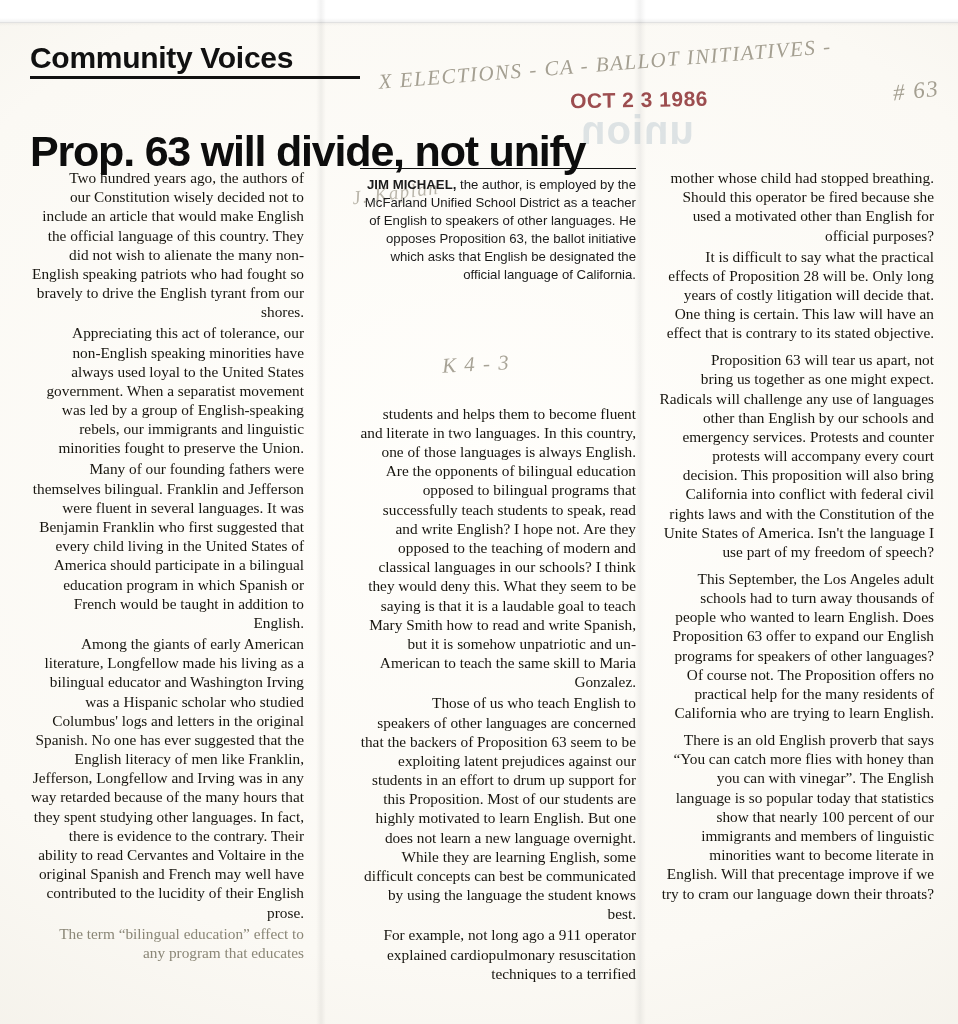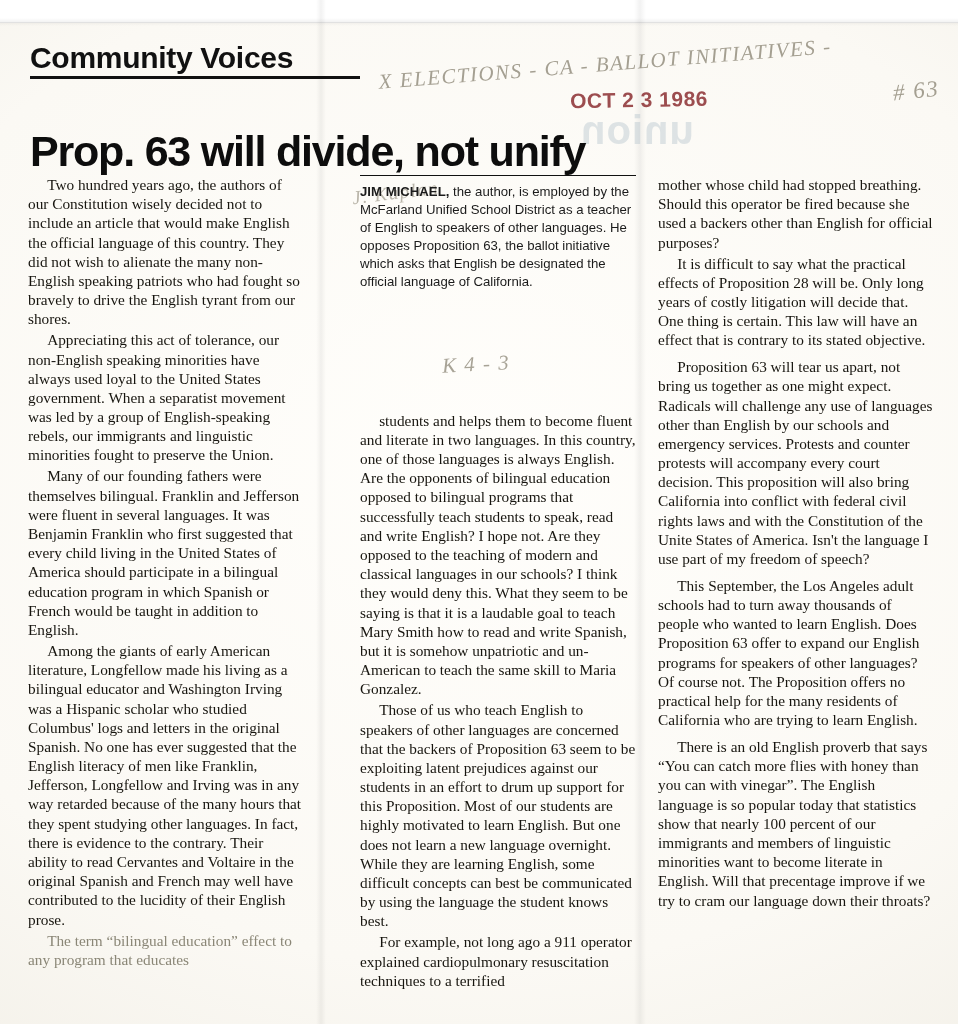--- a/index.html
+++ b/index.html
@@ -96,23 +96,22 @@
     top: 168px;
     width: 908px;
     height: 850px;
   }
   .col {
     position: absolute;
     top: 0;
     width: 276px;
     font-size: 15.3px;
     line-height: 1.255;
-    text-align: left;
+    text-align: right;
     color: #17150f;
-    margin-top: 7px;
   }
   .col.c1 { left: 0px; }
   .col.c2 { left: 332px; }
   .col.c3 { left: 630px; }
 
   .col p {
     margin: 0 0 0.12em 0;
     text-indent: 1.25em;
   }
   .col p.no-indent { text-indent: 0; }
@@ -239,21 +238,21 @@
           <span class="byline">JIM MICHAEL,</span><span> the author, is employed by the McFarland Unified School District as a teacher of English to speakers of other languages. He opposes Proposition 63, the ballot initiative which asks that English be designated the official language of California.</span>
         </div>
         <div class="col2-body">
           <p>students and helps them to become fluent and literate in two languages. In this country, one of those languages is always English. Are the opponents of bilingual education opposed to bilingual programs that successfully teach students to speak, read and write English? I hope not. Are they opposed to the teaching of modern and classical languages in our schools? I think they would deny this. What they seem to be saying is that it is a laudable goal to teach Mary Smith how to read and write Spanish, but it is somehow unpatriotic and un-American to teach the same skill to Maria Gonzalez.</p>
           <p>Those of us who teach English to speakers of other languages are concerned that the backers of Proposition 63 seem to be exploiting latent prejudices against our students in an effort to drum up support for this Proposition. Most of our students are highly motivated to learn English. But one does not learn a new language overnight. While they are learning English, some difficult concepts can best be communicated by using the language the student knows best.</p>
           <p>For example, not long ago a 911 operator explained cardiopulmonary resuscitation techniques to a terrified</p>
         </div>
       </div>
 
       <div class="col c3">
-        <p class="no-indent">mother whose child had stopped breathing. Should this operator be fired because she used a backers other than English for official purposes?</p>
+        <p class="no-indent">mother whose child had stopped breathing. Should this operator be fired because she used a motivated other than English for official purposes?</p>
         <p>It is difficult to say what the practical effects of Proposition 28 will be. Only long years of costly litigation will decide that. One thing is certain. This law will have an effect that is contrary to its stated objective.</p>
         <p class="gap">Proposition 63 will tear us apart, not bring us together as one might expect. Radicals will challenge any use of languages other than English by our schools and emergency services. Protests and counter protests will accompany every court decision. This proposition will also bring California into conflict with federal civil rights laws and with the Constitution of the Unite States of America. Isn't the language I use part of my freedom of speech?</p>
         <p class="gap">This September, the Los Angeles adult schools had to turn away thousands of people who wanted to learn English. Does Proposition 63 offer to expand our English programs for speakers of other languages? Of course not. The Proposition offers no practical help for the many residents of California who are trying to learn English.</p>
         <p class="gap">There is an old English proverb that says “You can catch more flies with honey than you can with vinegar”. The English language is so popular today that statistics show that nearly 100 percent of our immigrants and members of linguistic minorities want to become literate in English. Will that precentage improve if we try to cram our language down their throats?</p>
       </div>
 
     </div>
   </div>
 </div>
 

